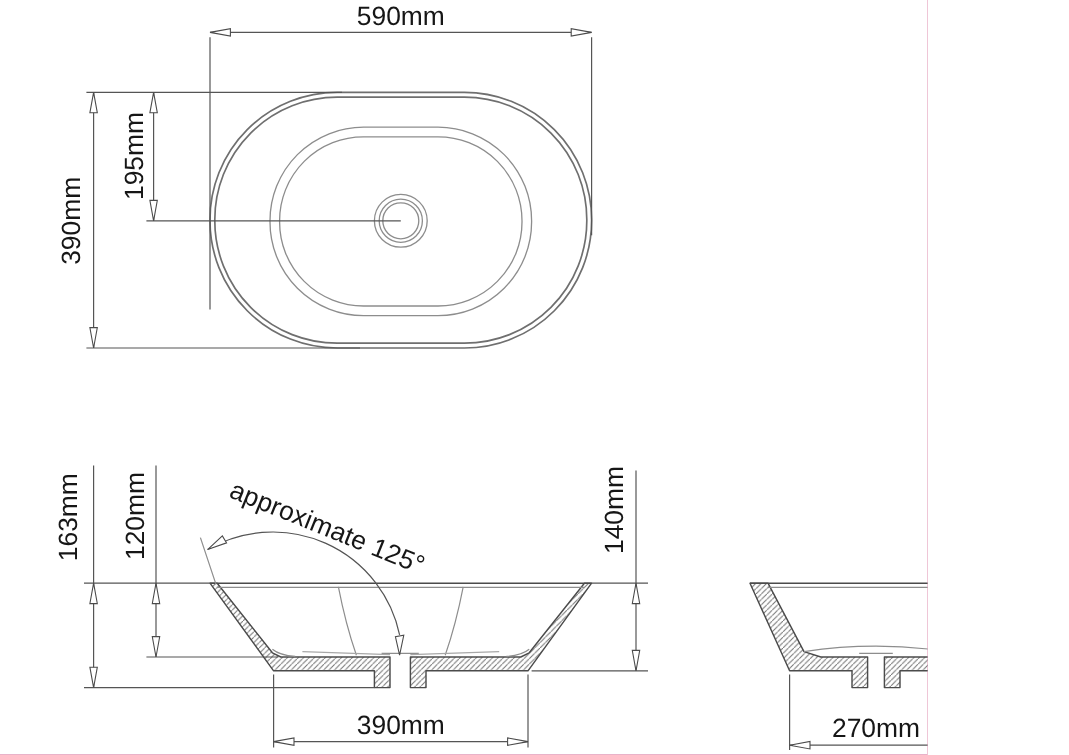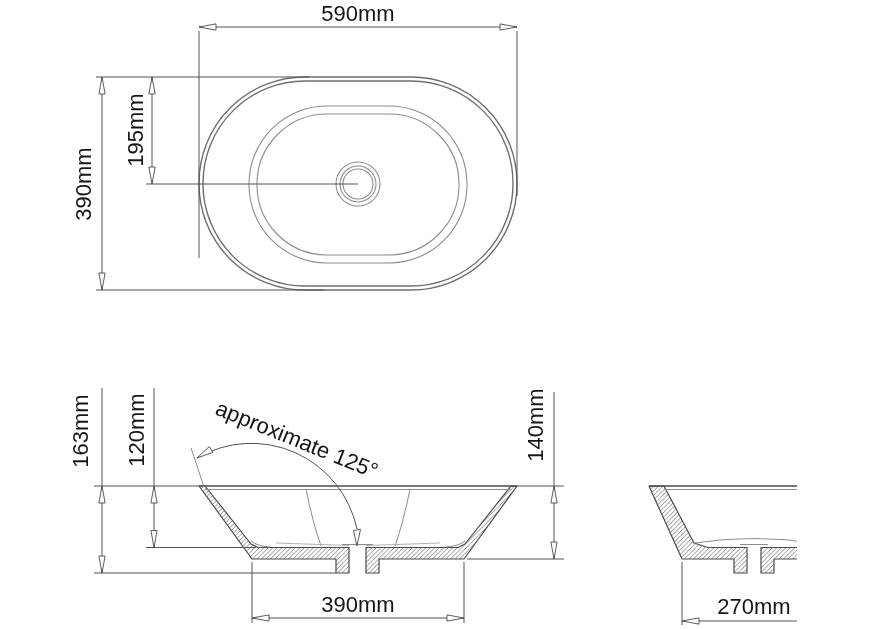--- a/index.html
+++ b/index.html
@@ -1,16 +1,16 @@
 <!DOCTYPE html>
 <html><head>
 <meta charset="utf-8">
 <style>
   html,body{margin:0;padding:0;background:#ffffff;}
-  #stage{position:relative;width:773px;height:629px;background:#be185d;overflow:hidden;margin-left:24px;}
+  #stage{position:relative;width:773px;height:629px;background:#be185d;overflow:hidden;}
   svg{display:block;}
   .oval{fill:none;stroke:#6f6f6f;stroke-width:1.4;}
   .oval2{fill:none;stroke:#8d8d8d;stroke-width:1.1;}
   .outline{fill:none;stroke:#4b4b4b;stroke-width:1.3;}
   .thin{fill:none;stroke:#8d8d8d;stroke-width:1;}
   .thin2{fill:none;stroke:#a8a8a8;stroke-width:0.9;}
   .dim{fill:none;stroke:#555555;stroke-width:1;}
   .arrowhead{fill:#ffffff;stroke:#4b4b4b;stroke-width:0.9;stroke-linejoin:miter;}
   .hatched{fill:url(#hatchp);stroke:#4b4b4b;stroke-width:1.2;stroke-linejoin:round;}
   text.dimtext{font-family:"Liberation Sans", sans-serif;font-size:22px;fill:#161616;}

